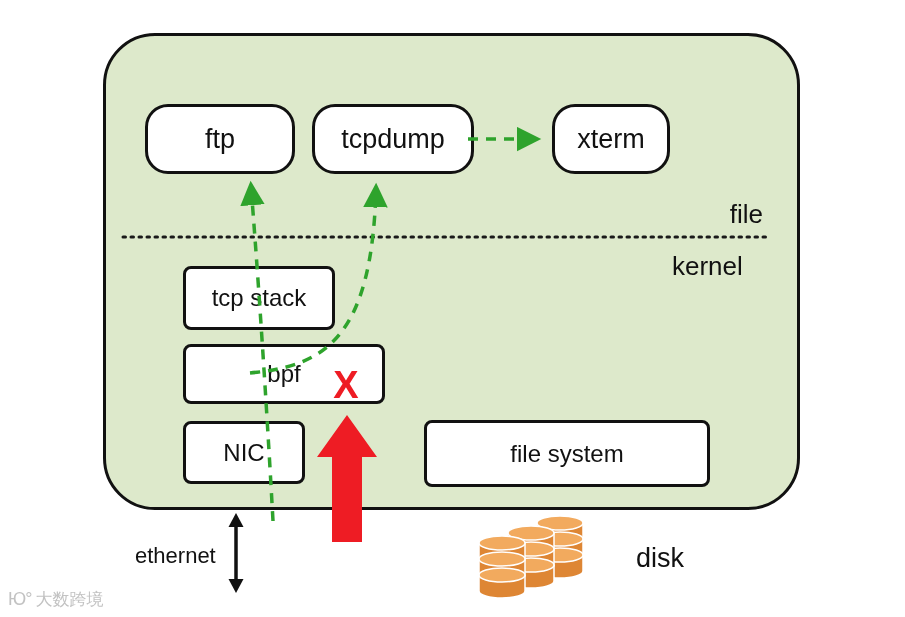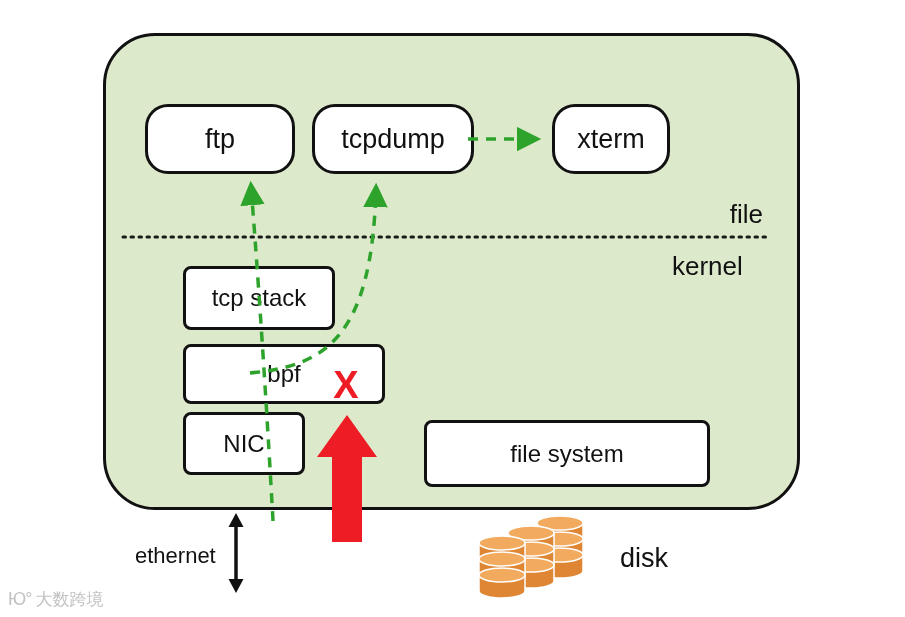--- a/index.html
+++ b/index.html
@@ -73,31 +73,31 @@
 
   <div class="side-label" style="left:663px;top:199px;width:100px;text-align:right;">file</div>
   <div class="side-label" style="left:672px;top:251px;">kernel</div>
 
   <div class="node" style="left:183px;top:266px;width:152px;height:64px;">
     <span>tcp stack</span>
   </div>
   <div class="node" style="left:183px;top:344px;width:202px;height:60px;">
     <span>bpf</span>
   </div>
-  <div class="node" style="left:183px;top:412px;width:122px;height:63px;">
+  <div class="node" style="left:183px;top:421px;width:122px;height:63px;">
     <span>NIC</span>
   </div>
   <div class="node" style="left:424px;top:420px;width:286px;height:67px;">
     <span>file system</span>
   </div>
 
   <div class="drop-x">X</div>
 
   <div class="side-label" style="left:92px;top:543px;font-size:22px;margin-left:43px;">ethernet</div>
-  <div class="side-label" style="left:620px;top:543px;font-size:27px;">disk</div>
+  <div class="side-label" style="left:636px;top:543px;font-size:27px;">disk</div>
 
   <svg class="overlay" viewBox="0 0 905 617" xmlns="http://www.w3.org/2000/svg">
     <defs>
       <marker id="ah-green" markerWidth="9" markerHeight="8" refX="5.5" refY="3.5" orient="auto" markerUnits="strokeWidth">
         <path d="M0,0 L7,3.5 L0,7 Z" fill="#2ea32c"></path>
       </marker>
     </defs>
 
     <line x1="123" y1="237" x2="766" y2="237" stroke="#1a1a1a" stroke-width="3" stroke-dasharray="2.5 5.5" stroke-linecap="round"></line>
 

